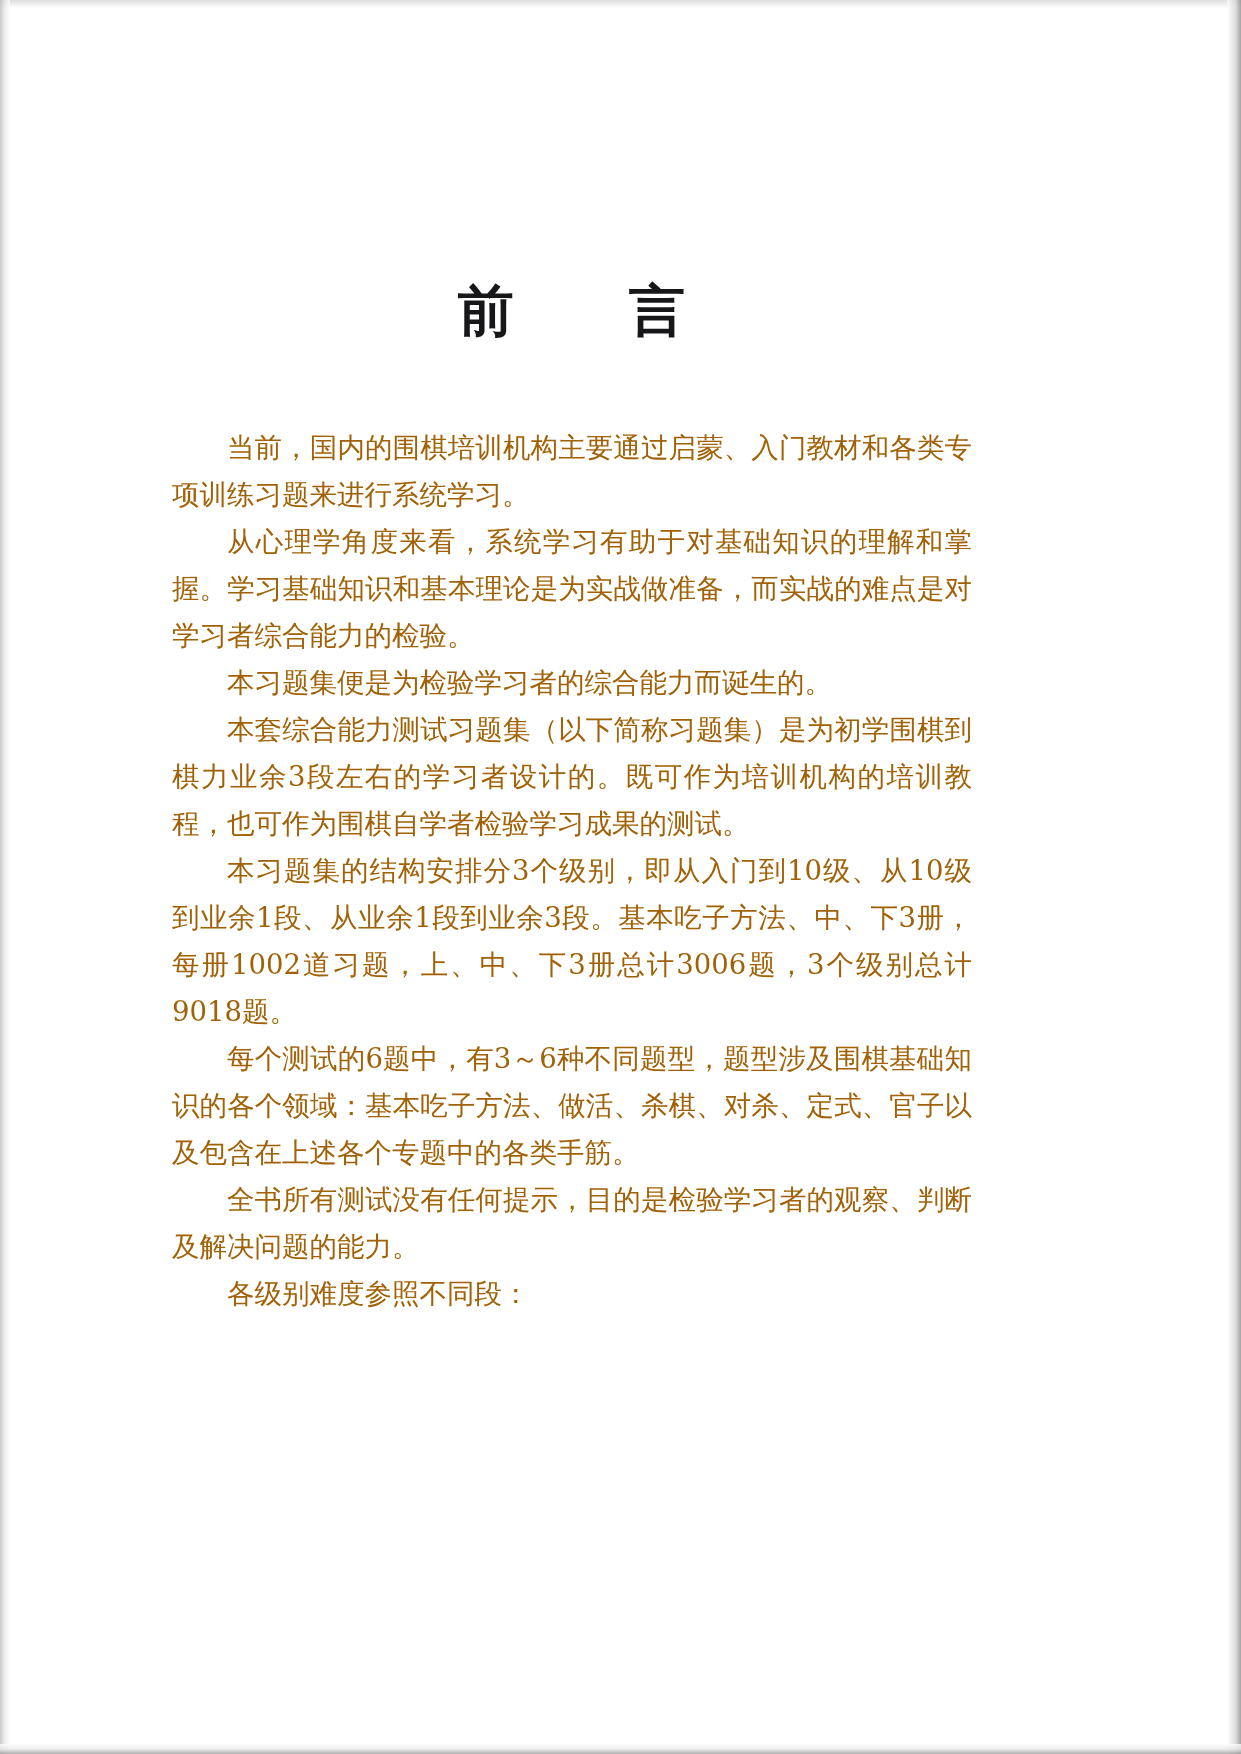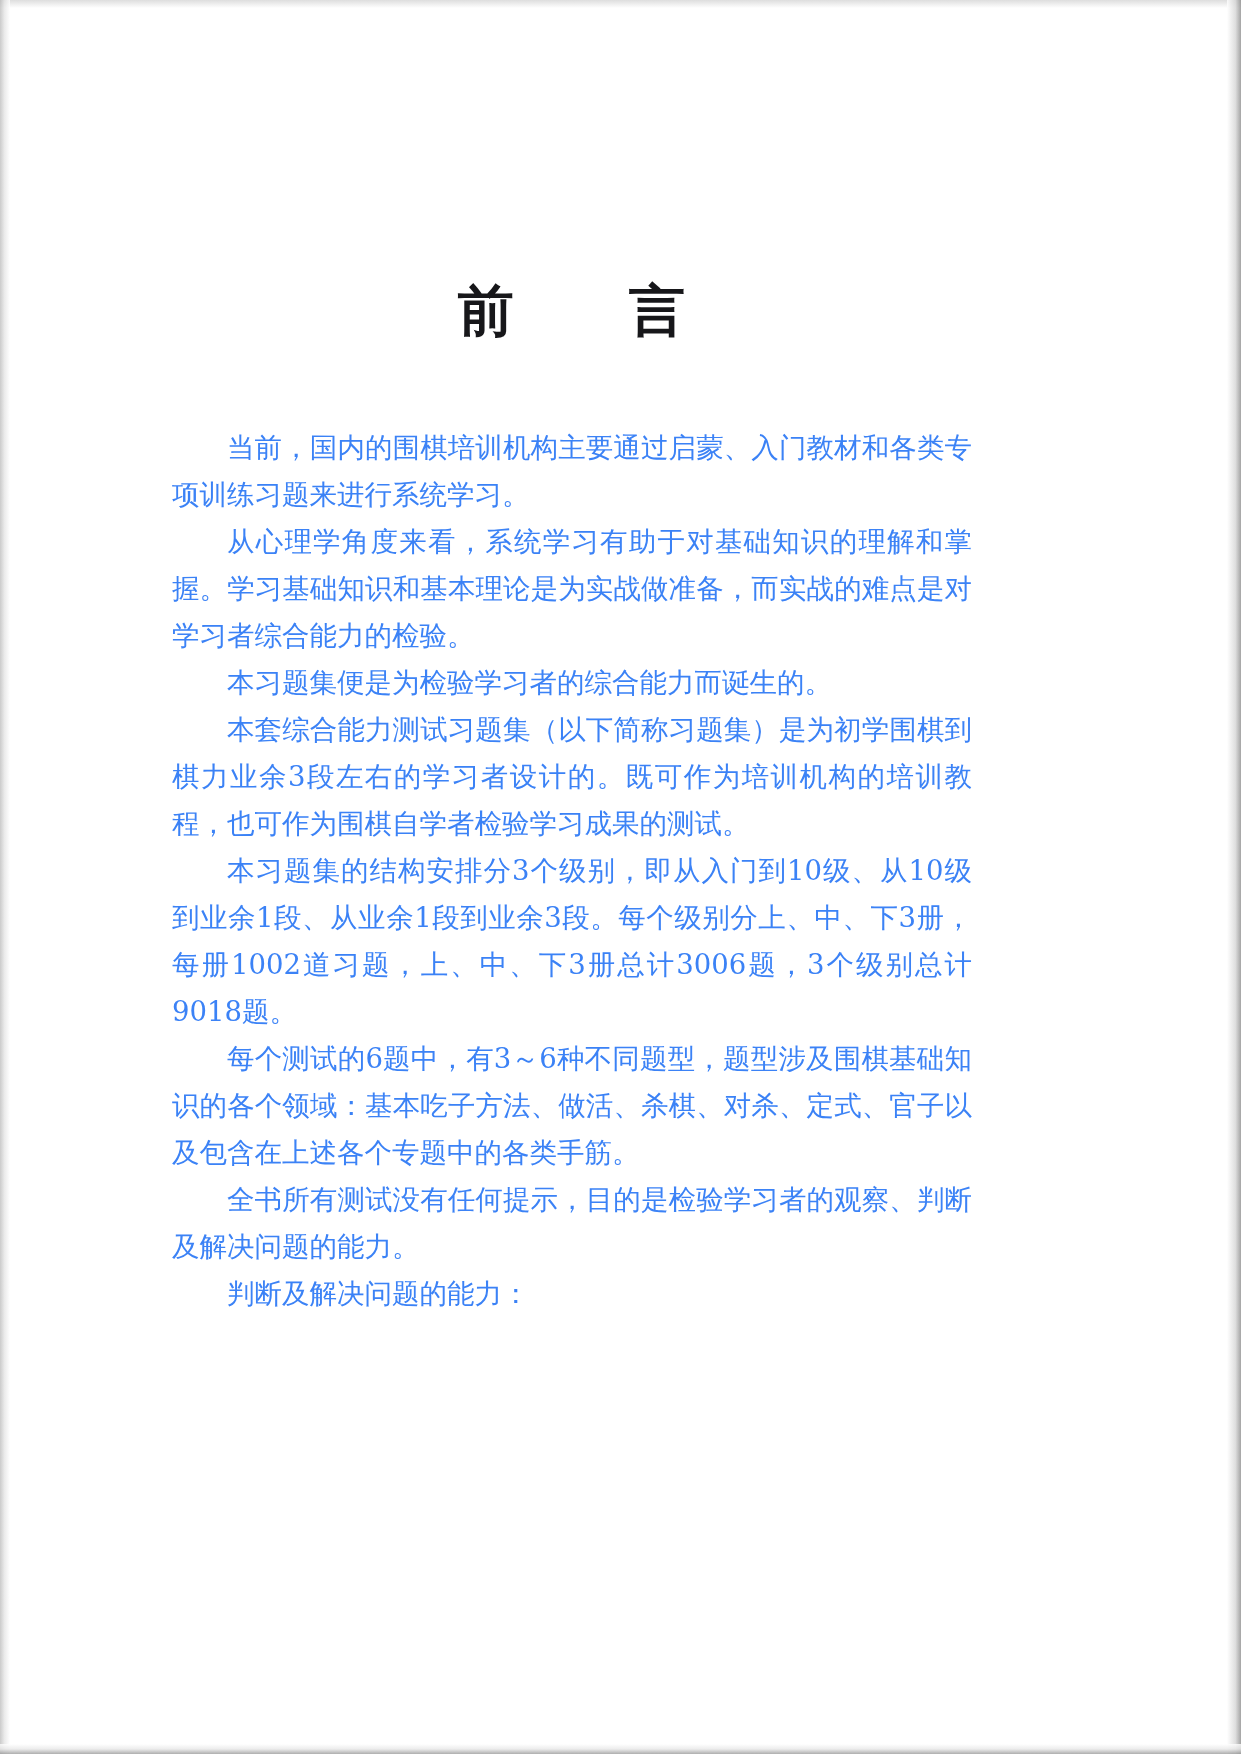--- a/index.html
+++ b/index.html
@@ -63,21 +63,21 @@
     letter-spacing: 0.02em;
     line-height: 1.1;
     margin: 0 0 82px 0;
     font-family: "DejaVu Sans", "Liberation Sans", sans-serif;
     white-space: pre;
   }
 
   .body-text {
     font-size: 27.5px;
     line-height: 47px;
-    color: #3b82f6;
+    color: #a16207;
     text-align: justify;
     text-justify: inter-character;
     font-family: "DejaVu Serif", "Liberation Serif", serif;
   }
 
   .body-text p {
     margin: 0 0 0 0;
     text-indent: 2em;
     text-align: justify;
     text-justify: inter-character;
@@ -95,20 +95,20 @@
 
   <div class="content">
 
     <h1 class="doc-title">前　　言</h1>
 
     <div class="body-text">
       <p>当前，国内的围棋培训机构主要通过启蒙、入门教材和各类专项训练习题来进行系统学习。</p>
       <p>从心理学角度来看，系统学习有助于对基础知识的理解和掌握。学习基础知识和基本理论是为实战做准备，而实战的难点是对学习者综合能力的检验。</p>
       <p>本习题集便是为检验学习者的综合能力而诞生的。</p>
       <p>本套综合能力测试习题集（以下简称习题集）是为初学围棋到棋力业余3段左右的学习者设计的。既可作为培训机构的培训教程，也可作为围棋自学者检验学习成果的测试。</p>
-      <p>本习题集的结构安排分3个级别，即从入门到10级、从10级到业余1段、从业余1段到业余3段。每个级别分上、中、下3册，每册1002道习题，上、中、下3册总计3006题，3个级别总计9018题。</p>
+      <p>本习题集的结构安排分3个级别，即从入门到10级、从10级到业余1段、从业余1段到业余3段。基本吃子方法、中、下3册，每册1002道习题，上、中、下3册总计3006题，3个级别总计9018题。</p>
       <p>每个测试的6题中，有3～6种不同题型，题型涉及围棋基础知识的各个领域：基本吃子方法、做活、杀棋、对杀、定式、官子以及包含在上述各个专题中的各类手筋。</p>
       <p>全书所有测试没有任何提示，目的是检验学习者的观察、判断及解决问题的能力。</p>
-      <p>判断及解决问题的能力：</p>
+      <p>各级别难度参照不同段：</p>
     </div>
 
   </div>
 </div>
 
 </body></html>

